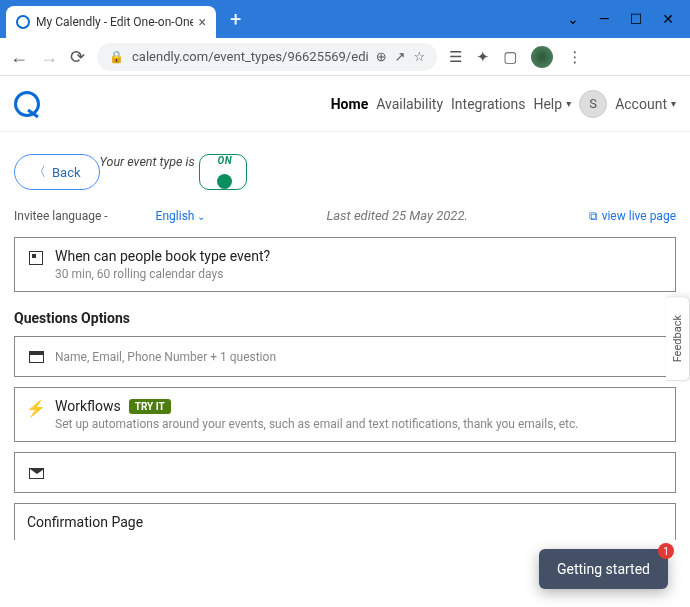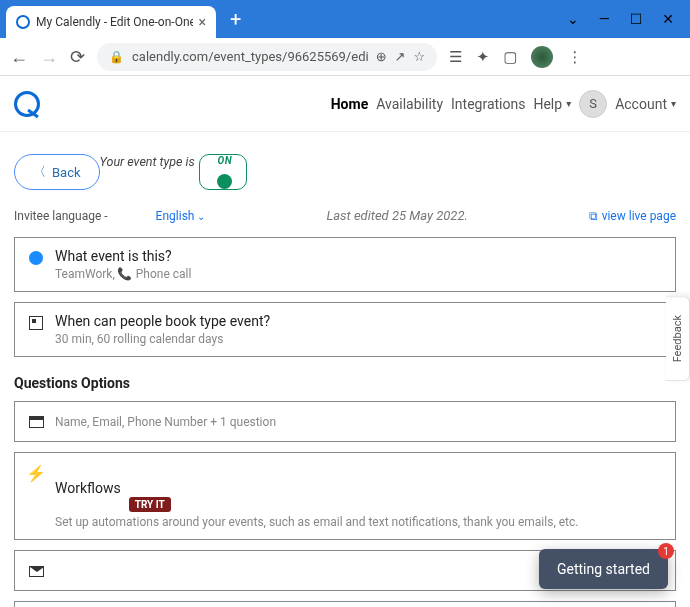--- a/index.html
+++ b/index.html
@@ -60,21 +60,21 @@
 .mail-icon { width:15px; height:11px; border:1.5px solid #333; position:relative; }
 .mail-icon::after { content:''; position:absolute; left:0; top:0; width:0; height:0; border-left:7.5px solid transparent; border-right:7.5px solid transparent; border-top:5px solid #333; }
 
 .card-body { flex: 1; }
 .card-title { font-size: 14px; color: #222; display:flex; align-items:center; gap:8px; }
 .card-sub { font-size: 12px; color: #888; margin-top: 3px; display:flex; align-items:center; gap:3px; }
 .phone-icon { color:#1a8cff; }
 
 .section-title { font-size: 14px; font-weight: 700; margin: 18px 0 10px; color: #222; }
 
-.badge-try { background: #7f1d1d; color: #fff; font-size: 10px; font-weight: 700; padding: 2px 6px; border-radius: 3px; margin-top: 34px; }
+.badge-try { background: #4d7c0f; color: #fff; font-size: 10px; font-weight: 700; padding: 2px 6px; border-radius: 3px; }
 
 .feedback-tab { position: absolute; right: 0; top: 296px; background: #fff; border: 1px solid #ddd; border-right: none; border-radius: 6px 0 0 6px; padding: 18px 5px; font-size: 11px; color: #555; writing-mode: vertical-rl; transform: rotate(180deg); cursor: pointer; box-shadow: -2px 2px 6px rgba(0,0,0,0.08); }
 
 .getting-started { position: absolute; bottom: 18px; right: 22px; background: #445065; color: #fff; padding: 12px 18px; border-radius: 6px; font-size: 14px; cursor: pointer; box-shadow: 0 4px 14px rgba(0,0,0,0.3); }
 .gs-badge { position: absolute; top: -6px; right: -6px; width: 16px; height: 16px; border-radius: 50%; background: #e53935; color:#fff; font-size:10px; display:flex; align-items:center; justify-content:center; }
 </style>
 </head>
 <body>
 
 <div class="browser-top">
@@ -152,33 +152,20 @@
         <span>English</span><span class="caret"> ⌄</span>
       </span>
     </div>
     <div class="meta-center">Last edited 25 May 2022.</div>
     <div class="meta-right">
       <span>⧉</span>
       <span>view live page</span>
     </div>
   </div>
 
-  <div class="card">
-    <div class="card-icon">
-        <div class="dot-blue"></div>
-      </div>
-    <div class="card-body">
-      <div class="card-title">What event is this?</div>
-      <div class="card-sub">
-        <span>TeamWork,</span>
-        <span class="phone-icon">📞</span>
-        <span>Phone call</span>
-      </div>
-    </div>
-  </div>
 
   <div class="card">
     <div class="card-icon">
         <div class="cal-icon"></div>
       </div>
     <div class="card-body">
       <div class="card-title">When can people book type event?</div>
       <div class="card-sub">30 min, 60 rolling calendar days</div>
     </div>
   </div>

